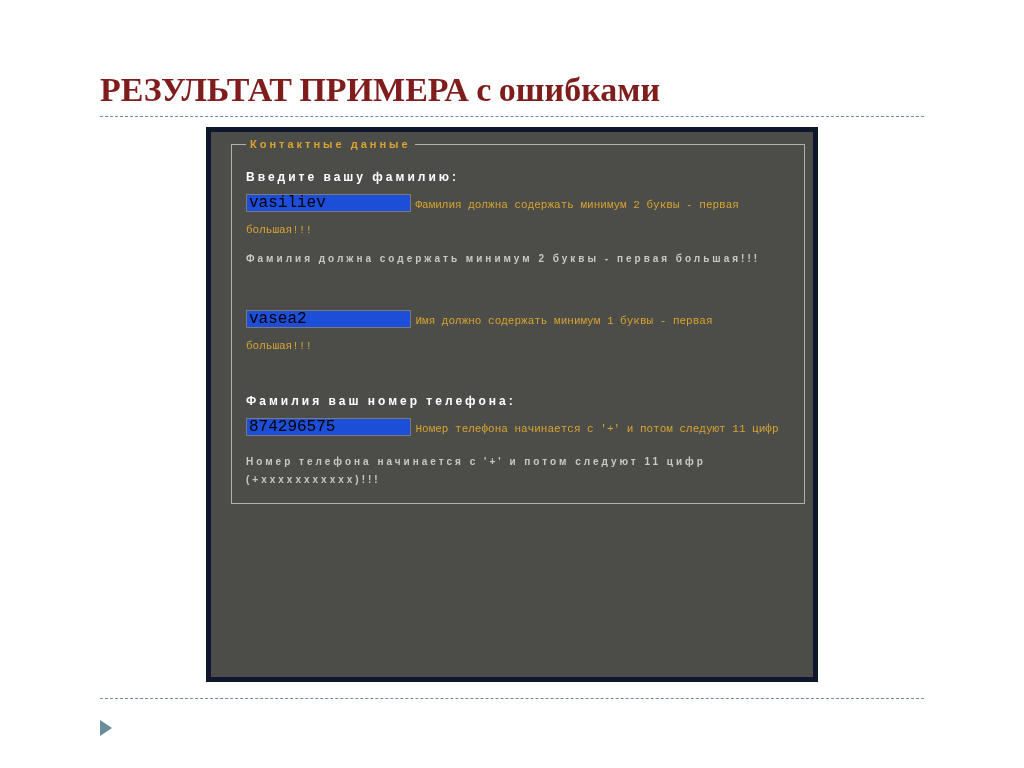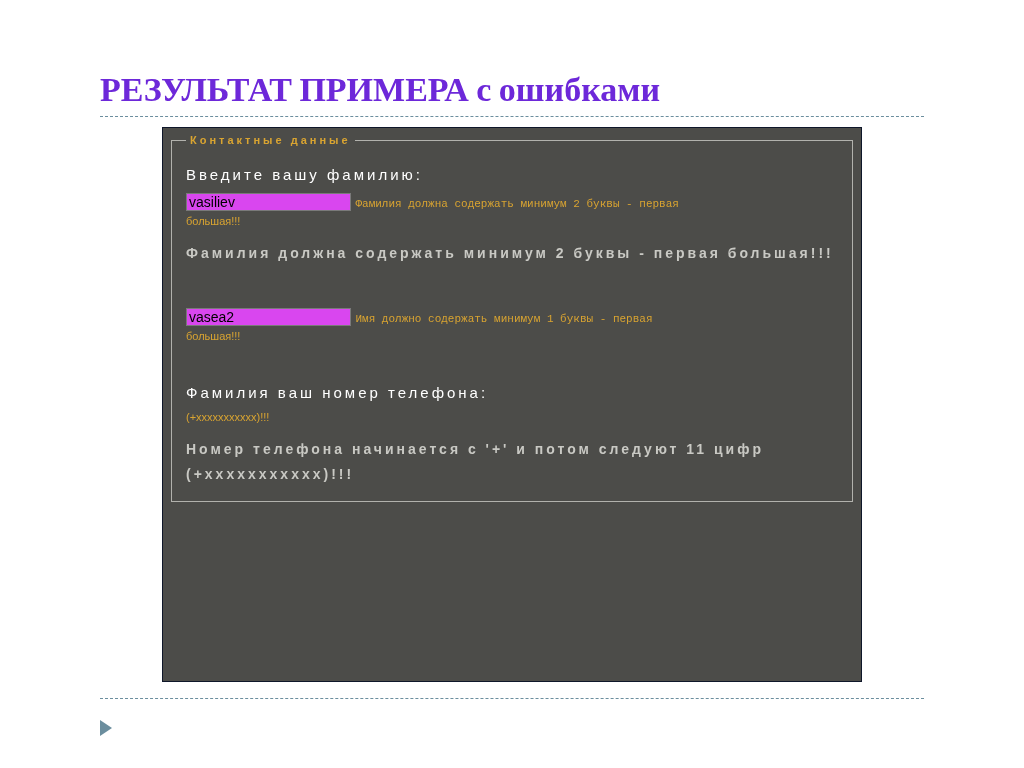--- a/index.html
+++ b/index.html
@@ -15,21 +15,21 @@
     position: relative;
     width: 1024px;
     height: 768px;
     box-sizing: border-box;
     padding: 70px 100px 0 100px;
   }
   .slide-title {
     font-family: "Cambria", "Georgia", serif;
     font-size: 34px;
     font-weight: bold;
-    color: #6d28d9;
+    color: #7f1d1d;
     margin: 0 0 6px 0;
   }
   .rule {
     border: none;
     border-top: 1px dashed #6b8e9e;
     margin: 0 0 10px 0;
   }
   .rule.bottom {
     margin-top: 16px;
   }
@@ -41,82 +41,83 @@
     height: 0;
     border-top: 8px solid transparent;
     border-bottom: 8px solid transparent;
     border-left: 12px solid #6b8e9e;
   }
   .panel-wrap {
     display: flex;
     justify-content: center;
   }
   .panel {
-    width: 700px;
+    width: 612px;
     height: 555px;
     background: #4c4c49;
-    border: 1px solid #0f172a;
+    border: 5px solid #0f172a;
     overflow: hidden;
     box-sizing: border-box;
     position: relative;
+    padding-left: 12px;
   }
   fieldset.contact {
     border: 1px solid #b2b2ad;
     margin: 6px 8px 8px 8px;
     padding: 8px 14px 14px 14px;
     box-sizing: border-box;
   }
   fieldset.contact legend {
     color: #d9a431;
     font-size: 11px;
     font-weight: bold;
     letter-spacing: 3px;
     padding: 0 4px;
     font-family: "Verdana","Arial",sans-serif;
   }
   .group {
     margin-top: 12px;
   }
   .field-label {
     color: #ffffff;
-    font-size: 15px;
-    font-weight: normal;
+    font-size: 12px;
+    font-weight: bold;
     letter-spacing: 3px;
     margin-bottom: 10px;
     font-family: "Verdana","Arial",sans-serif;
   }
   .row {
     display: block;
   }
   .text-input {
     width: 165px;
     height: 18px;
-    background: #d946ef;
+    background: #1d4ed8;
     border: 1px solid #7a7a7a;
-    font-family: Liberation Sans, sans-serif;
-    font-size: 14px;
+    font-family: Liberation Mono, monospace;
+    font-size: 16px;
     padding: 0 2px;
     vertical-align: top;
     box-sizing: border-box;
   }
   .inline-hint {
     color: #d9a431;
     font-size: 11px;
     font-family: Liberation Mono, monospace;
     line-height: 1.8;
   }
   .hint-cont {
     color: #d9a431;
     font-size: 11px;
-    font-family: Liberation Sans, sans-serif;
-    margin-top: 0;
+    font-family: Liberation Mono, monospace;
+    margin-top: 8px;
   }
   .static-hint {
     color: #c9c9c4;
-    font-size: 14px;
+    font-size: 10px;
     font-weight: bold;
     letter-spacing: 3px;
     line-height: 1.8;
     margin-top: 14px;
     font-family: "Verdana","Arial",sans-serif;
   }
 </style>
 </head>
 <body>
 
@@ -142,21 +143,24 @@
         <div class="group" style="margin-top:42px;">
           <div class="row">
             <input class="text-input" value="vasea2" style="">
             <span class="inline-hint">Имя должно содержать минимум 1 буквы - первая</span>
           </div>
           <div class="hint-cont">большая!!!</div>
         </div>
 
         <div class="group" style="margin-top:42px;">
           <div class="field-label">Фамилия ваш номер телефона:</div>
-          <div class="hint-cont">(+xxxxxxxxxxx)!!!</div>
+          <div class="row">
+            <input class="text-input" value="874296575" style="">
+            <span class="inline-hint">Номер телефона начинается с '+' и потом следуют 11 цифр</span>
+          </div>
           <div class="static-hint">Номер телефона начинается с '+' и потом следуют 11 цифр (+xxxxxxxxxxx)!!!</div>
         </div>
 
       </fieldset>
     </div>
   </div>
 
   <hr class="rule bottom">
   <div class="arrow"></div>
 </div>

